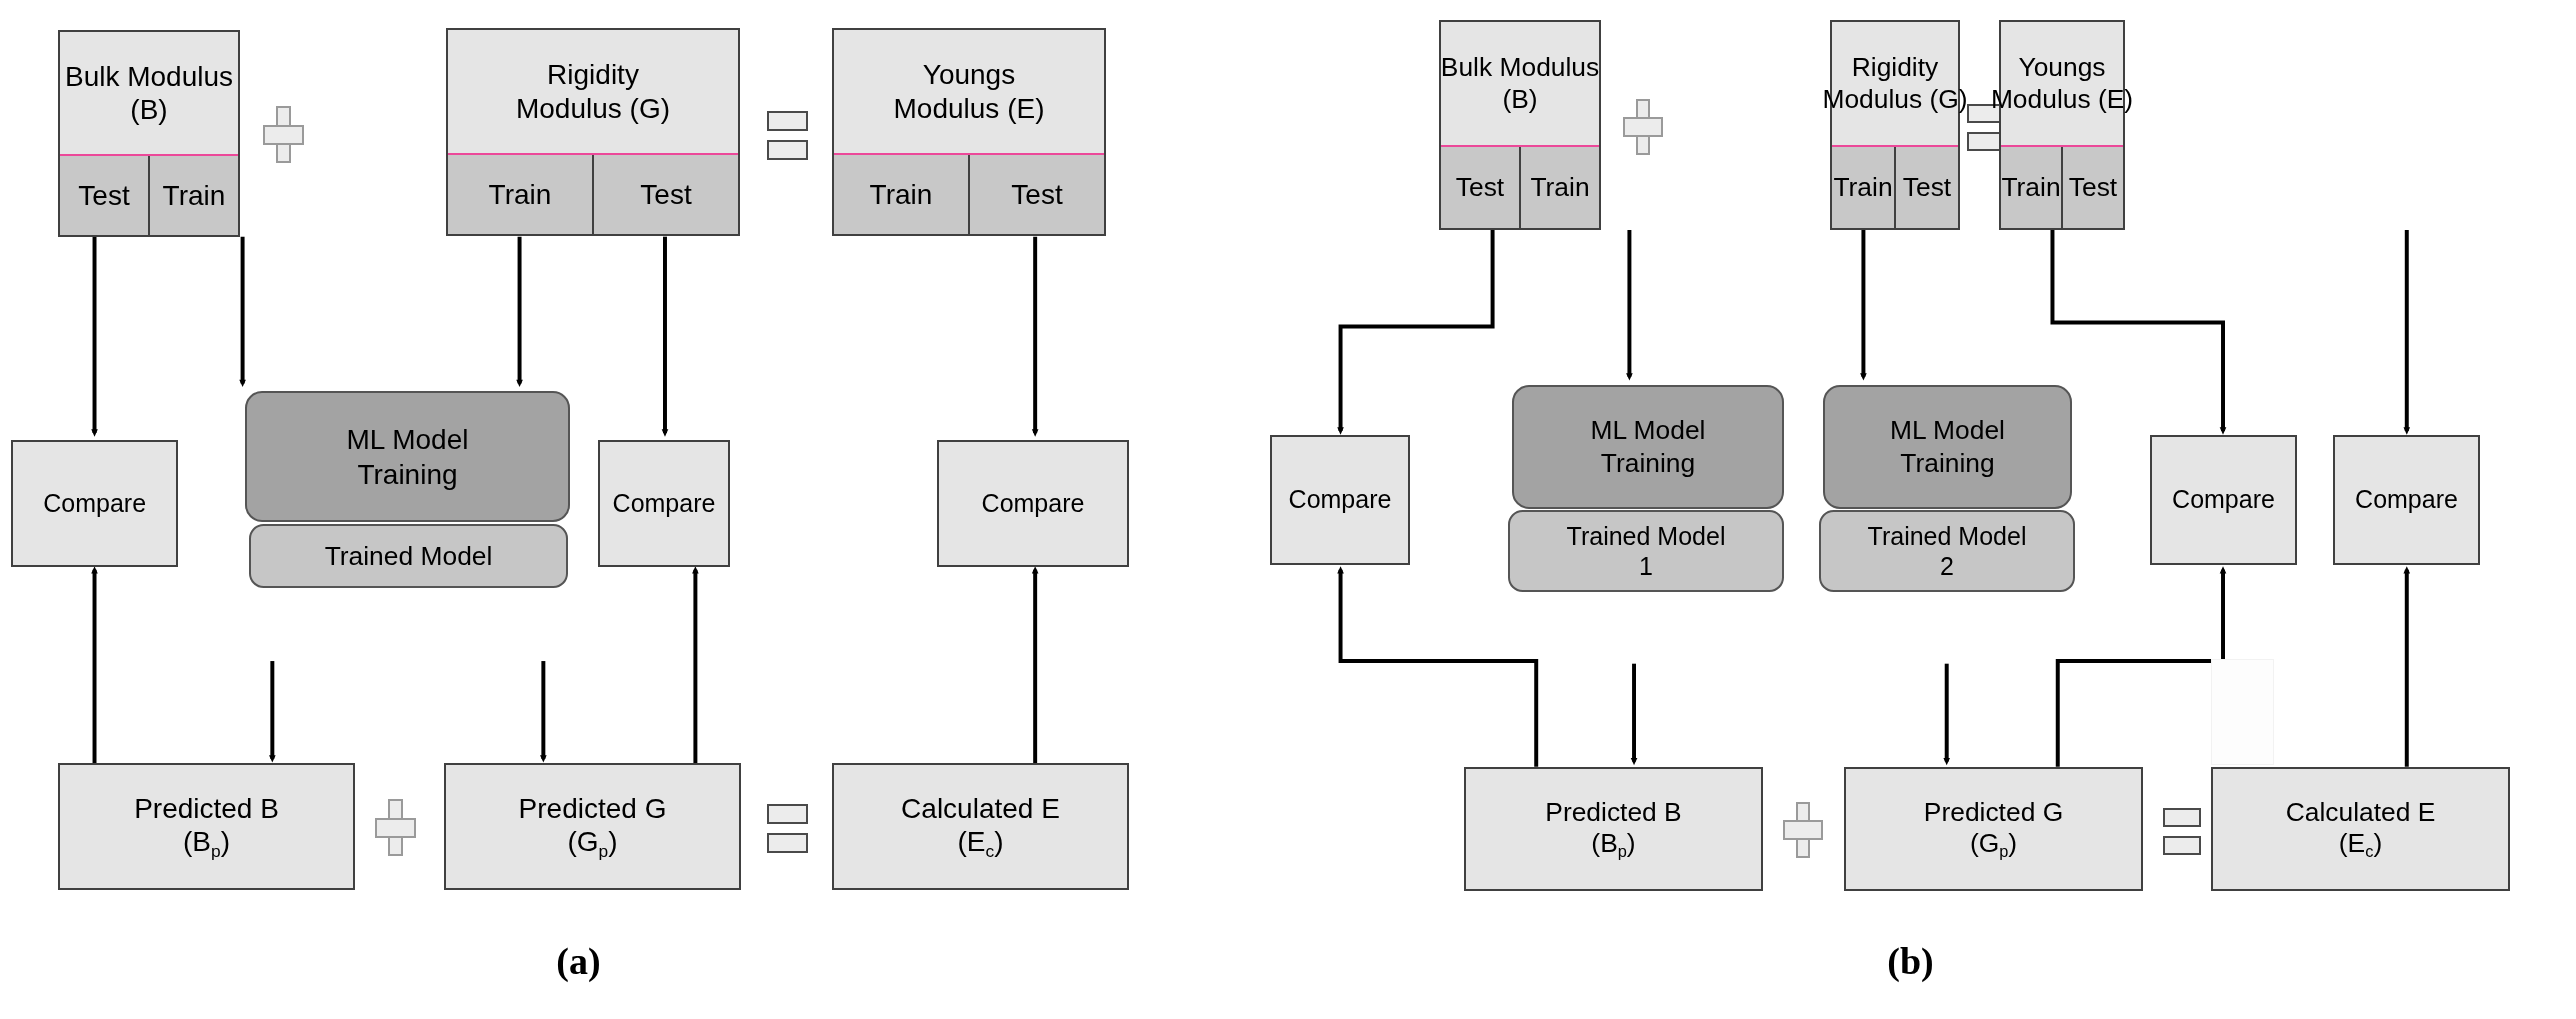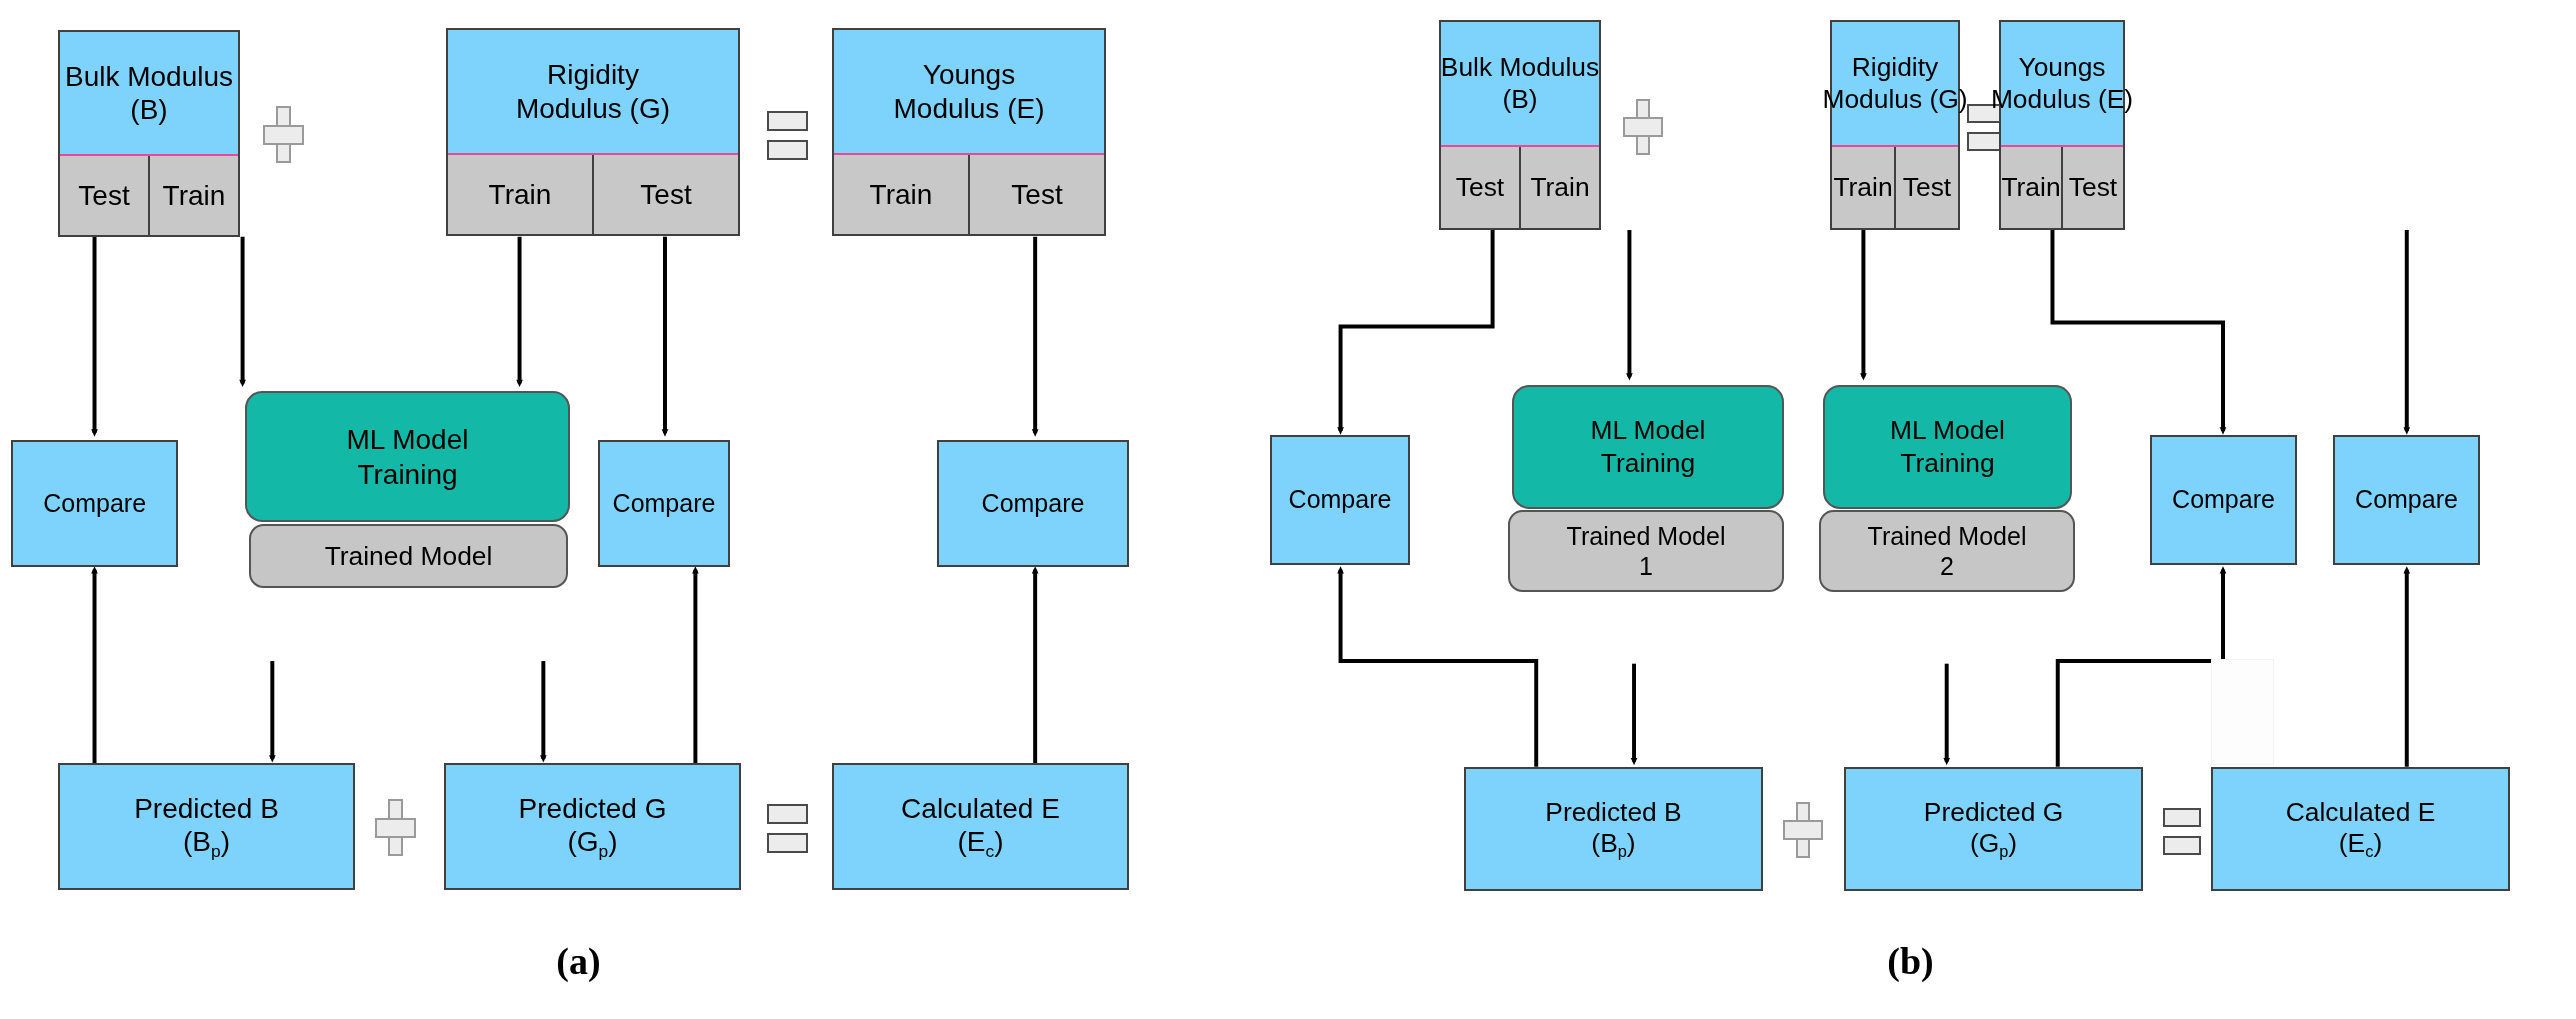--- a/index.html
+++ b/index.html
@@ -1,30 +1,30 @@
 <!DOCTYPE html>
 <html style="font-size:10.6px"><head>
 <meta charset="utf-8">
 <style>
   html,body{margin:0;padding:0;background:#ffffff;}
   body{width:2576px;height:1020px;font-family:"Liberation Sans",sans-serif;color:#000;}
   #stage{position:relative;width:2576px;height:1020px;overflow:hidden;background:#fff;}
 
-  .box{position:absolute;box-sizing:border-box;border:2px solid #404040;background:#7dd3fc;
+  .box{position:absolute;box-sizing:border-box;border:2px solid #404040;background:#e5e5e5;
        display:flex;flex-direction:column;align-items:center;justify-content:center;
        text-align:center;line-height:1.18;font-weight:400;}
   .box .ln{display:block;white-space:nowrap;}
 
   
   .card{padding:0;}
   .card .head{flex:1 1 auto;display:flex;flex-direction:column;align-items:center;justify-content:center;width:100%;}
   .card .split{display:flex;width:100%;border-top:2px solid #ec4899;background:#c8c8c8;}
   .card .split .half{flex:1 1 50%;display:flex;align-items:center;justify-content:center;}
   .card .split .half + .half{border-left:2px solid #404040;}
-  .mlbox{position:absolute;box-sizing:border-box;border:2px solid #555;background:#14b8a6;
+  .mlbox{position:absolute;box-sizing:border-box;border:2px solid #555;background:#a3a3a3;
          border-radius:17px;display:flex;flex-direction:column;align-items:center;justify-content:center;
          text-align:center;line-height:1.25;}
   .tmbox{position:absolute;box-sizing:border-box;border:2px solid #555;background:#c6c6c6;
          border-radius:14.5px;display:flex;flex-direction:column;align-items:center;justify-content:center;
          text-align:center;line-height:1.22;}
 
   
   .opplus,.opeq{position:absolute;}
   .opplus i, .opplus b{position:absolute;background:#ececec;border:2px solid #9a9a9a;box-sizing:border-box;display:block;}
   .opeq i{position:absolute;background:#ececec;border:2px solid #4a4a4a;box-sizing:border-box;display:block;}

